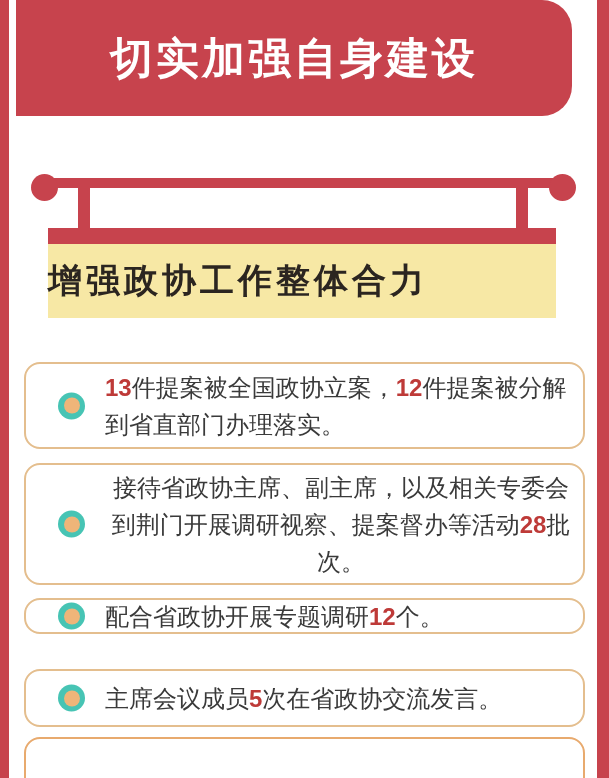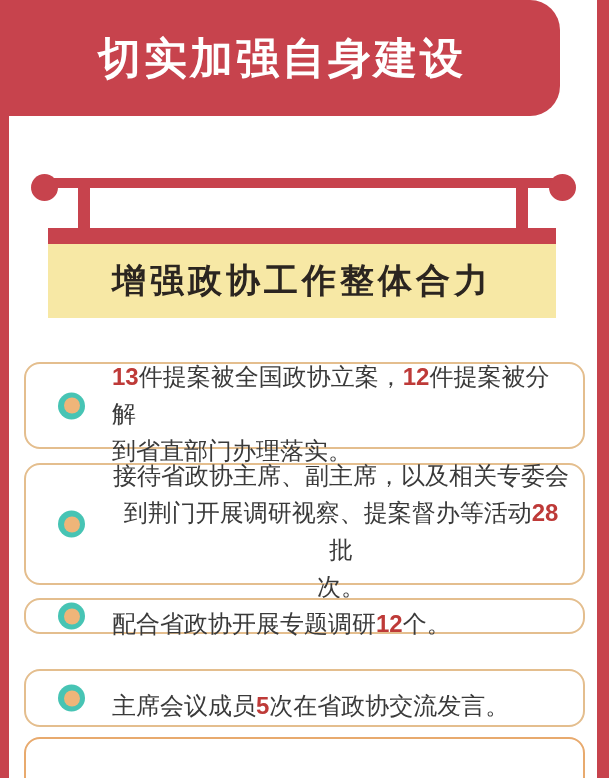--- a/index.html
+++ b/index.html
@@ -21,55 +21,55 @@
     background:var(--bg);
     font-family:"Liberation Sans","DejaVu Sans",sans-serif;
   }
   .abs{position:absolute;}
   
   .edge{top:0;height:778px;background:var(--red);}
   .edge-left{left:0;width:9px;}
   .edge-right{left:597px;width:12px;}
   
   .banner{
-    left:4px;top:0;width:556px;height:116px;
+    left:16px;top:0;width:556px;height:116px;
     background:var(--red);
     border-radius:0 30px 30px 0;
     display:flex;flex-direction:column;justify-content:center;align-items:center;
     color:#FFFFFF;font-weight:900;font-size:43px;line-height:48px;letter-spacing:3px;
     text-align:center;
   }
   
   .rod{left:45px;top:178px;width:518px;height:10px;background:var(--red);}
   .knob{width:27px;height:27px;border-radius:50%;background:var(--red);}
   .knob-left{left:31px;top:174px;}
   .knob-right{left:549px;top:174px;}
   .post{width:12px;height:46px;top:183px;background:var(--red);}
   .post-left{left:78px;}
   .post-right{left:516px;}
   .plaque-bar{left:48px;top:228px;width:508px;height:16px;background:var(--red);}
   .plaque{
     left:48px;top:244px;width:508px;height:74px;background:var(--cream);
-    display:flex;align-items:center;justify-content:center;
+    display:flex;align-items:center;justify-content:flex-start;
   }
   .plaque-title{
     color:var(--titledark);font-size:34px;font-weight:900;letter-spacing:4px;
   }
   
   .card{
     left:24px;width:561px;box-sizing:border-box;
     background:#FFFFFF;border:2px solid var(--cardborder);border-radius:16px;
   }
   .card-1{top:362px;height:87px;}
   .card-2{top:463px;height:122px;text-align:center;}
   .card-3{top:598px;height:36px;}
   .card-4{top:669px;height:58px;}
   .card-5{top:737px;height:110px;border-color:var(--card5border);}
   .card-text{
-    margin:7px;padding:0 6px 0 79px;
+    margin:0;padding:0 6px 0 79px;
     color:var(--bodytext);font-size:24px;line-height:37px;
     white-space:pre-wrap;
     position:absolute;top:50%;transform:translateY(-50%);left:0;right:0;
   }
   .seg-red{color:var(--numred);font-weight:bold;}
   .bullet{
     position:absolute;left:32px;top:50%;transform:translateY(-50%);
     width:27px;height:27px;border-radius:50%;background:var(--teal);
     display:flex;align-items:center;justify-content:center;
   }

